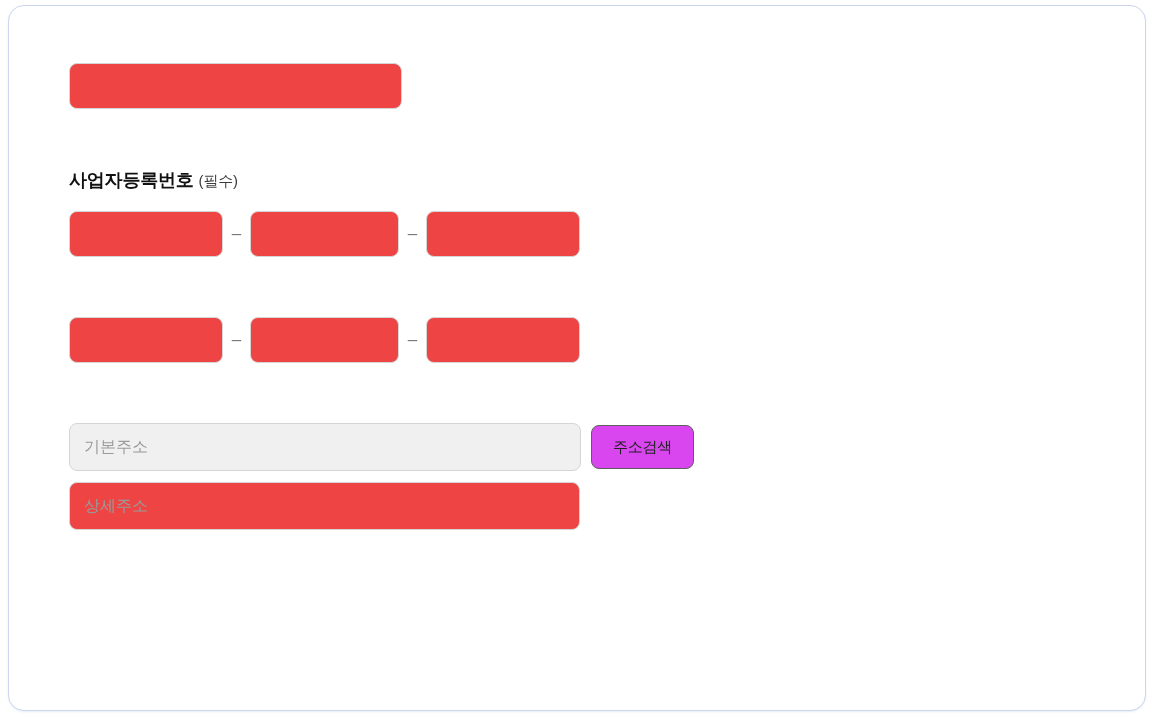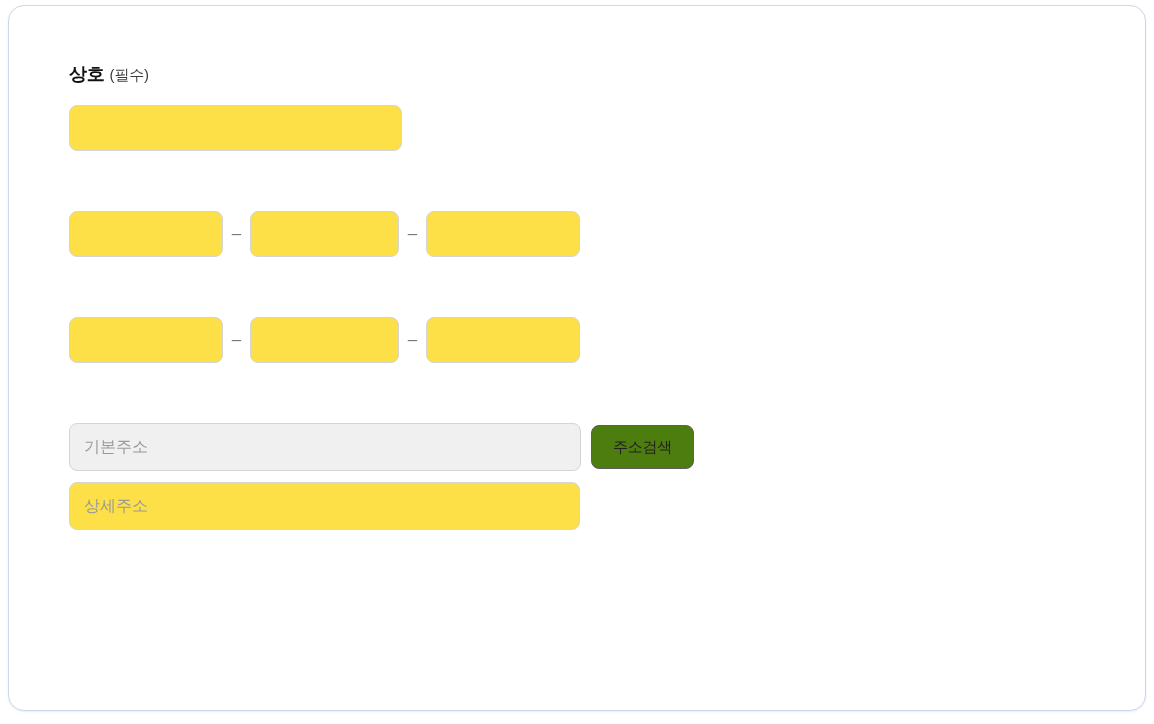--- a/index.html
+++ b/index.html
@@ -41,21 +41,21 @@
     font-size: 15px;
     font-weight: 400;
     color: #3d3d3d;
     margin-left: 5px;
     letter-spacing: -0.2px;
   }
   input {
     height: 46px;
     border: 1px solid #d5d5d5;
     border-radius: 8px;
-    background: #fde047;
+    background: #ef4444;
     font-size: 16px;
     color: #222222;
     padding: 0 14px;
     outline: none;
     font-family: inherit;
   }
   input::placeholder { color: #9a9a9a; opacity: 1; }
   .input-single { width: 333px; display: block; }
   .triple-row { display: flex; align-items: center; }
   .input-part-a { width: 154px; }
@@ -75,21 +75,21 @@
   }
   .input-address-base {
     width: 512px;
     height: 48px;
     background: #f0f0f1;
   }
   .address-search-btn {
     margin-left: 10px;
     width: 103px;
     height: 44px;
-    background: #4d7c0f;
+    background: #d946ef;
     border: 1px solid #5f5f5f;
     border-radius: 8px;
     font-size: 15px;
     color: #222222;
     cursor: pointer;
     font-family: inherit;
     letter-spacing: -0.2px;
     text-align: center;
   }
   .input-address-detail {
@@ -98,27 +98,27 @@
     display: block;
   }
 </style>
 </head>
 <body>
 
 <div class="page">
   <div class="card">
 
     <div class="section">
-      <div class="field-label">
-        <span>상호</span><span class="required">(필수)</span>
-      </div>
       <input type="text" class="input-single" value="" style="">
     </div>
 
     <div class="section">
+      <div class="field-label">
+        <span>사업자등록번호</span><span class="required">(필수)</span>
+      </div>
       <div class="triple-row">
         <input type="text" class="input-part-a" value="" style="">
         <span class="dash">–</span>
         <input type="text" class="input-part-b" value="" style="">
         <span class="dash">–</span>
         <input type="text" class="input-part-c" value="" style="">
       </div>
     </div>
 
     <div class="section">

